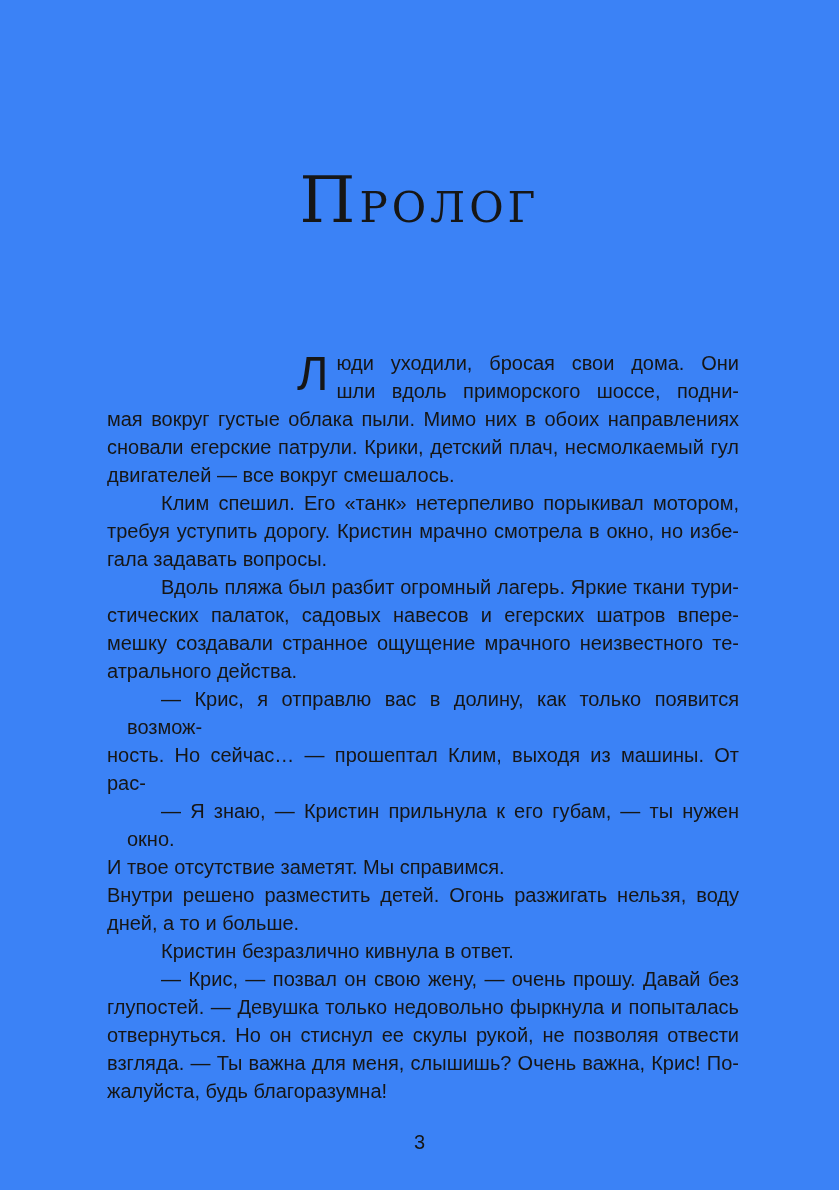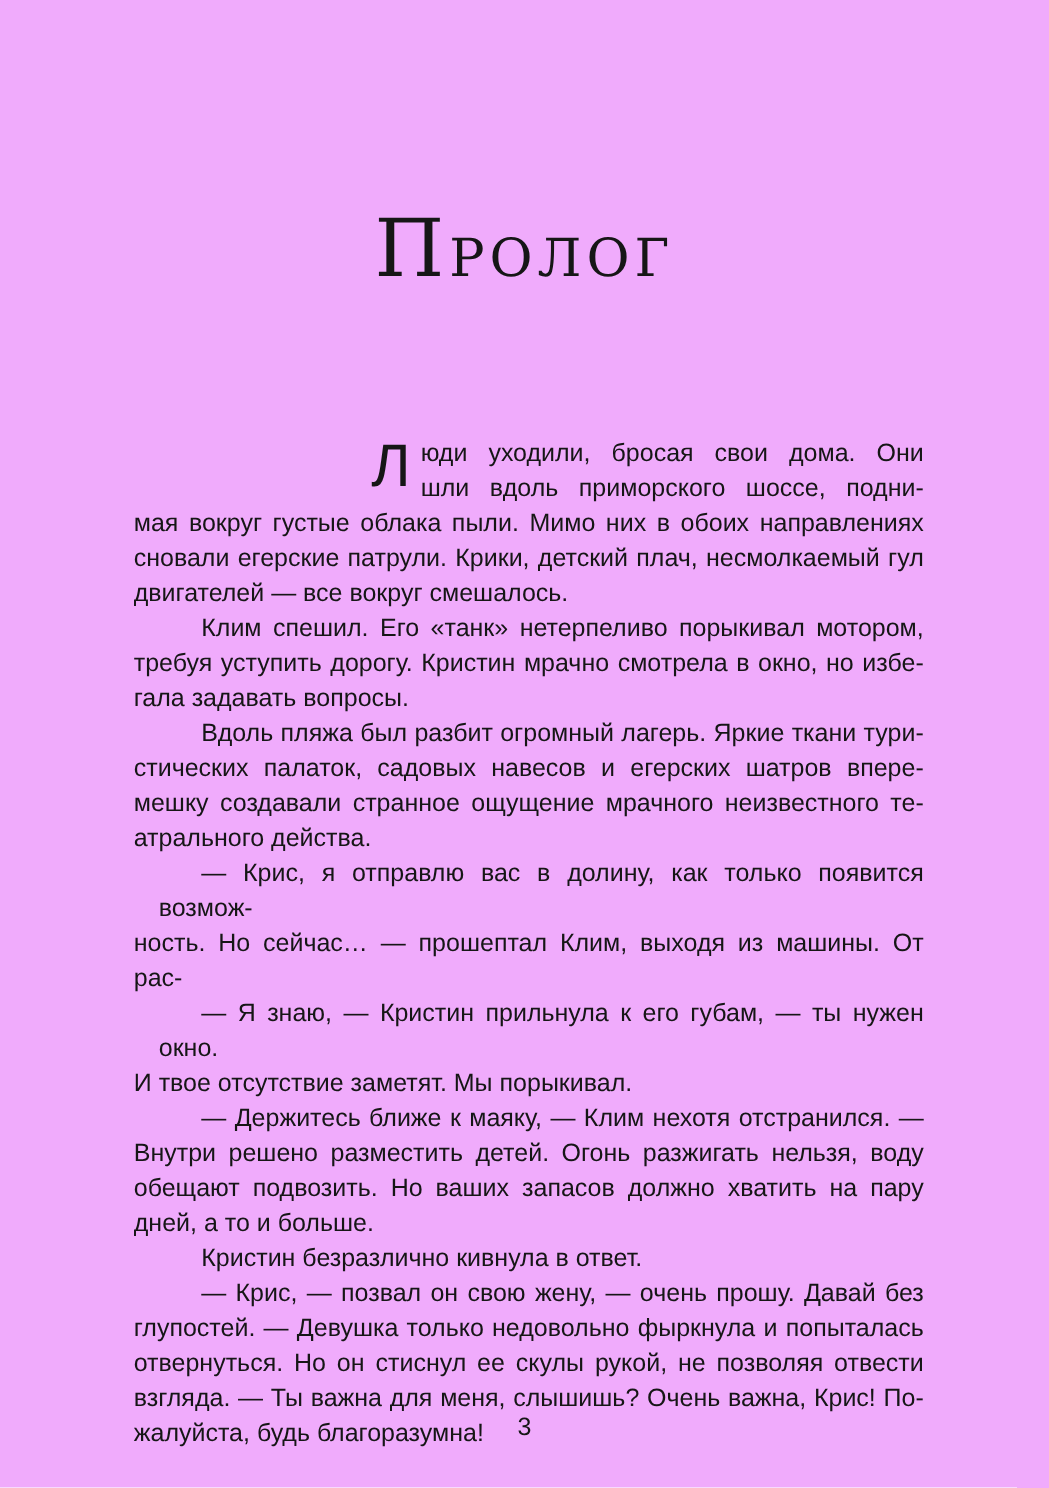--- a/index.html
+++ b/index.html
@@ -4,21 +4,21 @@
 <style>
   html, body {
     margin: 0;
     padding: 0;
     background: #ffffff;
   }
   .page {
     position: relative;
     width: 839px;
     height: 1190px;
-    background: #f0abfc;
+    background: #3b82f6;
     color: #1b1b1b;
     font-family: "Liberation Sans", sans-serif;
     overflow: hidden;
   }
   .chapter-title {
     position: absolute;
     top: 168px;
     left: 0;
     width: 100%;
     text-align: center;
@@ -114,26 +114,24 @@
         <div class="line">стических палаток, садовых навесов и егерских шатров впере-</div>
         <div class="line">мешку создавали странное ощущение мрачного неизвестного те-</div>
         <div class="line last">атрального действа.</div>
       </div>
       <div class="para">
         <div class="line indent">— Крис, я отправлю вас в долину, как только появится возмож-</div>
         <div class="line">ность. Но сейчас… — прошептал Клим, выходя из машины. От рас-</div>
       </div>
       <div class="para">
         <div class="line indent">— Я знаю, — Кристин прильнула к его губам, — ты нужен окно.</div>
-        <div class="line last">И твое отсутствие заметят. Мы порыкивал.</div>
+        <div class="line last">И твое отсутствие заметят. Мы справимся.</div>
       </div>
       <div class="para">
-        <div class="line indent">— Держитесь ближе к маяку, — Клим нехотя отстранился. —</div>
         <div class="line">Внутри решено разместить детей. Огонь разжигать нельзя, воду</div>
-        <div class="line">обещают подвозить. Но ваших запасов должно хватить на пару</div>
         <div class="line last">дней, а то и больше.</div>
       </div>
       <div class="para">
         <div class="line last indent">Кристин безразлично кивнула в ответ.</div>
       </div>
       <div class="para">
         <div class="line indent">— Крис, — позвал он свою жену, — очень прошу. Давай без</div>
         <div class="line">глупостей. — Девушка только недовольно фыркнула и попыталась</div>
         <div class="line">отвернуться. Но он стиснул ее скулы рукой, не позволяя отвести</div>
         <div class="line">взгляда. — Ты важна для меня, слышишь? Очень важна, Крис! По-</div>

